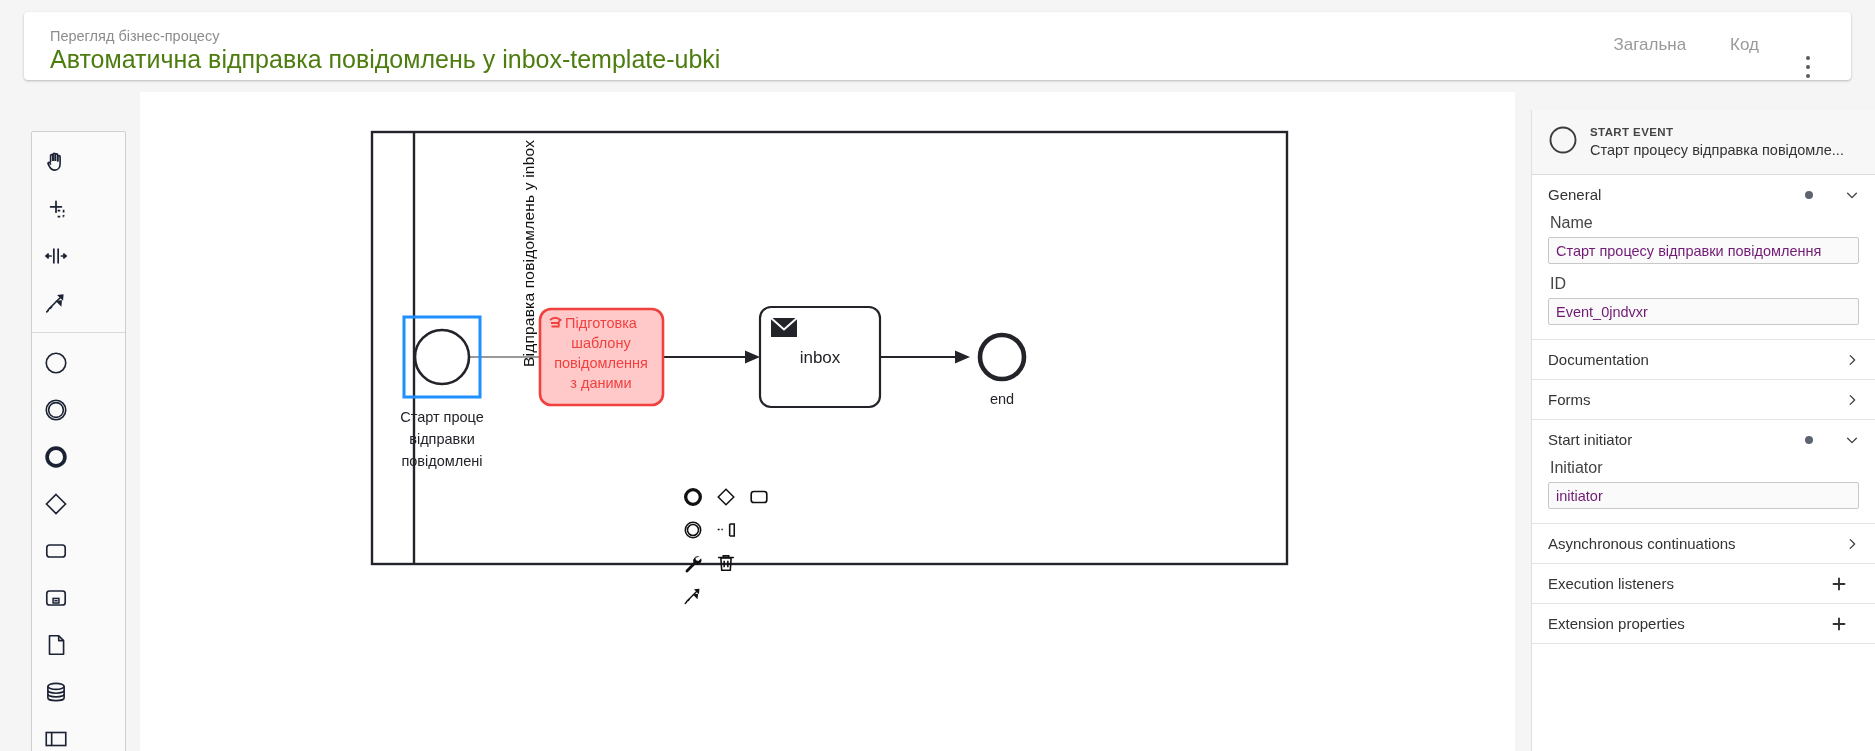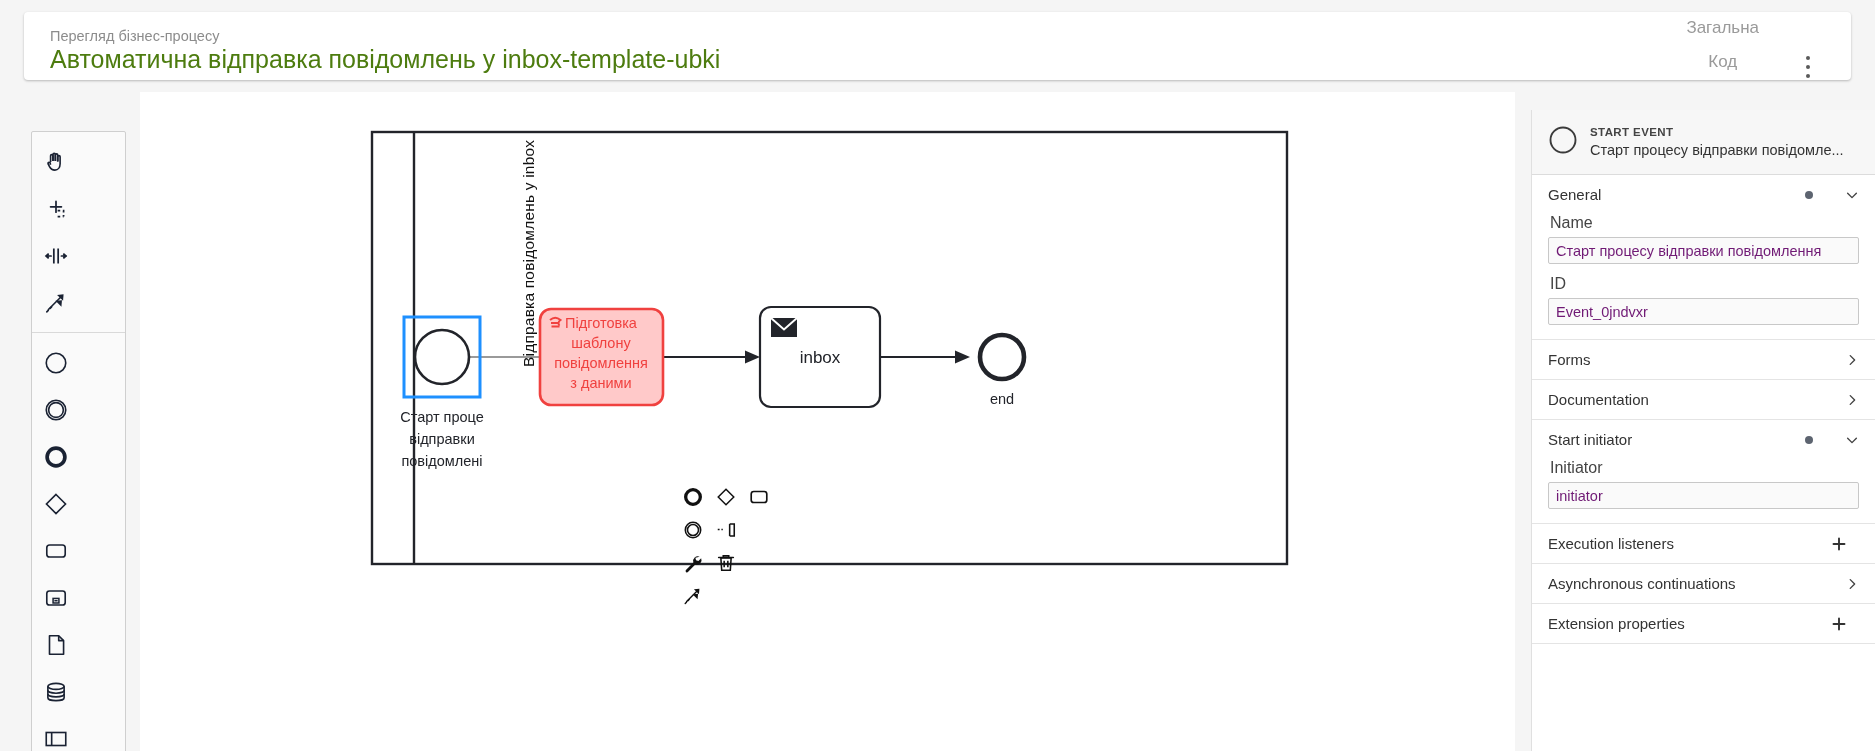--- a/index.html
+++ b/index.html
@@ -31,21 +31,21 @@
     white-space: nowrap;
   }
   .page-title {
     font-size: 25px; color: #4d7c0f; font-weight: 400; line-height: 27px;
     white-space: nowrap;
   }
   .header-right {
     display: flex; align-items: flex-end; flex: 0 0 auto;
     padding-right: 16px;
   }
-  .tabs { display: flex; align-items: stretch; height: 100%; flex-direction: column; }
+  .tabs { display: flex; align-items: stretch; height: 100%; }
   .tab {
     display: flex; align-items: center; justify-content: center;
     padding: 0 22px;
     font-size: 17px; color: #9a9a9a;
     border-bottom: 3px solid transparent;
     cursor: pointer; white-space: nowrap;
     height: 100%;
   }
   .tab.active { color: #111; font-weight: 700; border-bottom-color: #000; }
   .kebab {
@@ -403,21 +403,21 @@
 
 <div class="props">
   <div class="props-header">
     <span class="pi-icon">
       <svg width="30" height="30" viewBox="0 0 24 24">
           <circle cx="12" cy="12" r="10" fill="none" stroke="#3b3b3b" stroke-width="1.5"></circle>
         </svg>
     </span>
     <span class="pi-text">
       <span class="pi-type">START EVENT</span>
-      <span class="pi-name">Старт процесу відправки повідомле...</span>
+      <span class="pi-name">Старт процесу відправка повідомле...</span>
     </span>
   </div>
 
   <div class="group">
     <div class="group-head">
       <span class="g-label">General</span>
       <span class="dot"></span>
       <svg class="chev" viewBox="0 0 16 16" fill="none" stroke="#444" stroke-width="1.6">
           <path d="M3 6l5 5 5-5" stroke-linecap="round" stroke-linejoin="round"></path>
         </svg>
@@ -425,68 +425,68 @@
     <div class="group-body">
       <div class="field-label">Name</div>
       <input class="field-input" value="Старт процесу відправки повідомлення" style="">
       <div class="field-label">ID</div>
       <input class="field-input" value="Event_0jndvxr" style="">
     </div>
   </div>
 
   <div class="group">
     <div class="group-head">
-      <span class="g-label">Forms</span>
+      <span class="g-label">Documentation</span>
       <svg class="chev" viewBox="0 0 16 16" fill="none" stroke="#444" stroke-width="1.6">
           <path d="M6 3l5 5-5 5" stroke-linecap="round" stroke-linejoin="round"></path>
         </svg>
     </div>
   </div>
 
   <div class="group">
     <div class="group-head">
-      <span class="g-label">Documentation</span>
+      <span class="g-label">Forms</span>
       <svg class="chev" viewBox="0 0 16 16" fill="none" stroke="#444" stroke-width="1.6">
           <path d="M6 3l5 5-5 5" stroke-linecap="round" stroke-linejoin="round"></path>
         </svg>
     </div>
   </div>
 
   <div class="group">
     <div class="group-head">
       <span class="g-label">Start initiator</span>
       <span class="dot"></span>
       <svg class="chev" viewBox="0 0 16 16" fill="none" stroke="#444" stroke-width="1.6">
           <path d="M3 6l5 5 5-5" stroke-linecap="round" stroke-linejoin="round"></path>
         </svg>
     </div>
     <div class="group-body">
       <div class="field-label">Initiator</div>
       <input class="field-input" value="initiator" style="">
     </div>
   </div>
 
+  <div class="group">
+    <div class="group-head">
+      <span class="g-label">Asynchronous continuations</span>
+      <svg class="chev" viewBox="0 0 16 16" fill="none" stroke="#444" stroke-width="1.6">
+          <path d="M6 3l5 5-5 5" stroke-linecap="round" stroke-linejoin="round"></path>
+        </svg>
+    </div>
+  </div>
+
   <div class="group plus-row">
     <div class="group-head">
       <span class="g-label">Execution listeners</span>
       <svg class="plus" viewBox="0 0 16 16" fill="none" stroke="#333" stroke-width="1.9">
           <path d="M8 2.5v11M2.5 8h11" stroke-linecap="round"></path>
         </svg>
     </div>
   </div>
 
-  <div class="group">
-    <div class="group-head">
-      <span class="g-label">Asynchronous continuations</span>
-      <svg class="chev" viewBox="0 0 16 16" fill="none" stroke="#444" stroke-width="1.6">
-          <path d="M6 3l5 5-5 5" stroke-linecap="round" stroke-linejoin="round"></path>
-        </svg>
-    </div>
-  </div>
-
   <div class="group plus-row">
     <div class="group-head">
       <span class="g-label">Extension properties</span>
       <svg class="plus" viewBox="0 0 16 16" fill="none" stroke="#333" stroke-width="1.9">
           <path d="M8 2.5v11M2.5 8h11" stroke-linecap="round"></path>
         </svg>
     </div>
   </div>
 </div>
 

